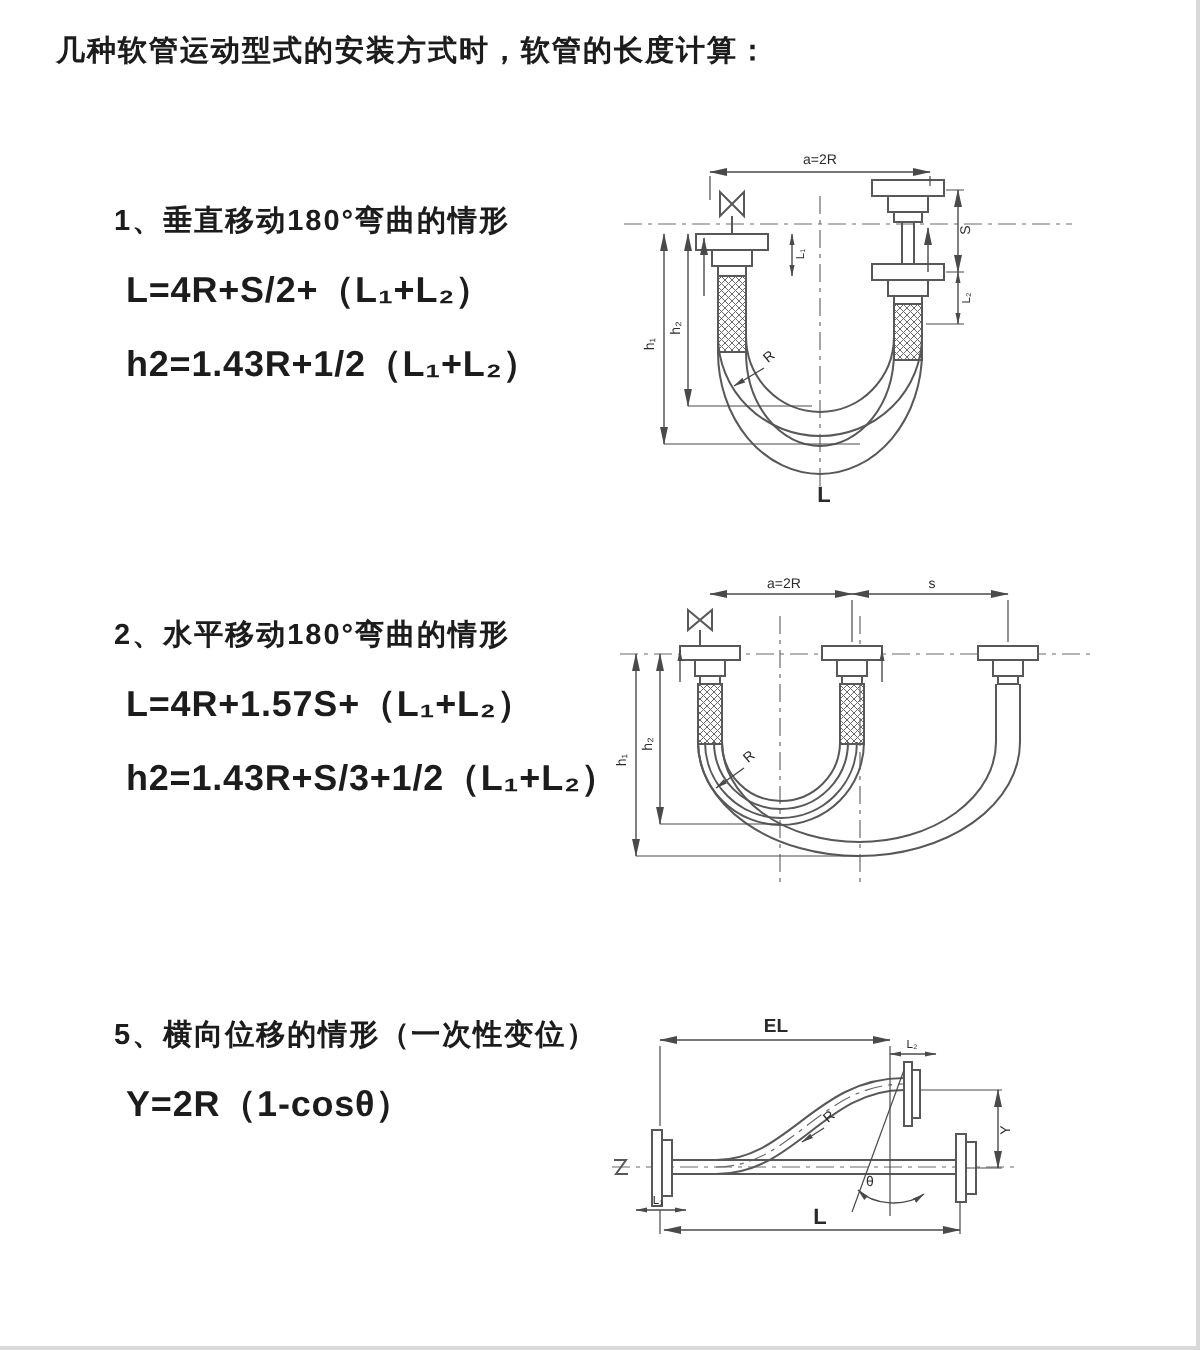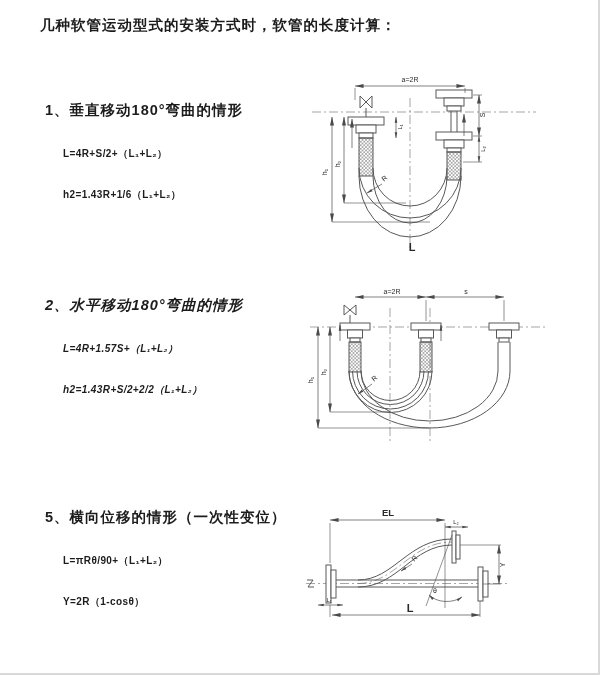--- a/index.html
+++ b/index.html
@@ -3,28 +3,28 @@
 <meta charset="utf-8">
 <style>
   html,body{margin:0;padding:0;background:#e8e8e8;}
   #page{
     position:relative;width:600px;height:675px;background:#ffffff;
     font-family:"Liberation Sans","DejaVu Sans",sans-serif;color:#1c1c1c;
     overflow:hidden;border-right:2px solid #d9d9d9;border-bottom:2px solid #d9d9d9;
     box-sizing:border-box;
   }
   .title{
-    position:absolute;left:40px;top:16px;font-size:14.5px;font-weight:700;
+    position:absolute;left:28px;top:16px;font-size:14.5px;font-weight:700;
     letter-spacing:1px;white-space:nowrap;
   }
   .section{position:absolute;left:45px;width:300px;}
-  .sec1{top:101px;} .sec2{top:296px;font-style:italic;} .sec3{top:508px;}
-  .heading{font-size:14.5px;font-weight:700;letter-spacing:1px;white-space:nowrap;}
+  .sec1{top:101px;} .sec2{top:308px;} .sec3{top:508px;}
+  .heading{font-size:14.5px;font-weight:700;letter-spacing:1px;white-space:nowrap;margin-left:12px;}
   .formula{
-    font-size:10px;font-weight:700;margin-top:27px;padding-left:18px;
+    font-size:18px;font-weight:700;margin-top:13px;padding-left:18px;
     letter-spacing:0.4px;white-space:nowrap;
   }
   .diag{position:absolute;}
   #d1{left:310px;top:70px;}
   #d2{left:308px;top:283px;}
   #d3{left:298px;top:503px;}
   
   .tube{fill:none;stroke:#585858;stroke-width:1;}
   .part{fill:#ffffff;stroke:#585858;stroke-width:1;}
   .hose{stroke:#585858;stroke-width:1;}
@@ -39,32 +39,31 @@
 </head>
 <body>
 
 <div id="page">
 
   <div class="title">几种软管运动型式的安装方式时，软管的长度计算：</div>
 
   <div class="section sec1">
     <div class="heading">1、垂直移动180°弯曲的情形</div>
     <div class="formula">L=4R+S/2+（L₁+L₂）</div>
-    <div class="formula">h2=1.43R+1/6（L₁+L₂）</div>
+    <div class="formula">h2=1.43R+1/2（L₁+L₂）</div>
   </div>
 
   <div class="section sec2">
     <div class="heading">2、水平移动180°弯曲的情形</div>
     <div class="formula">L=4R+1.57S+（L₁+L₂）</div>
-    <div class="formula">h2=1.43R+S/2+2/2（L₁+L₂）</div>
+    <div class="formula">h2=1.43R+S/3+1/2（L₁+L₂）</div>
   </div>
 
   <div class="section sec3">
     <div class="heading">5、横向位移的情形（一次性变位）</div>
-    <div class="formula">L=πRθ/90+（L₁+L₂）</div>
     <div class="formula">Y=2R（1-cosθ）</div>
   </div>
 
   <svg id="d1" class="diag" width="230" height="185" viewBox="0 0 230 185">
     <defs>
       <marker id="m1" viewBox="0 0 10 6" markerWidth="9" markerHeight="6" refX="9.5" refY="3" orient="auto-start-reverse" markerUnits="userSpaceOnUse">
         <path d="M0,0.8 L10,3 L0,5.2 Z" fill="#4a4a4a"></path>
       </marker>
       <marker id="m1s" viewBox="0 0 10 6" markerWidth="6" markerHeight="4" refX="9.5" refY="3" orient="auto-start-reverse" markerUnits="userSpaceOnUse">
         <path d="M0,0.8 L10,3 L0,5.2 Z" fill="#4a4a4a"></path>

